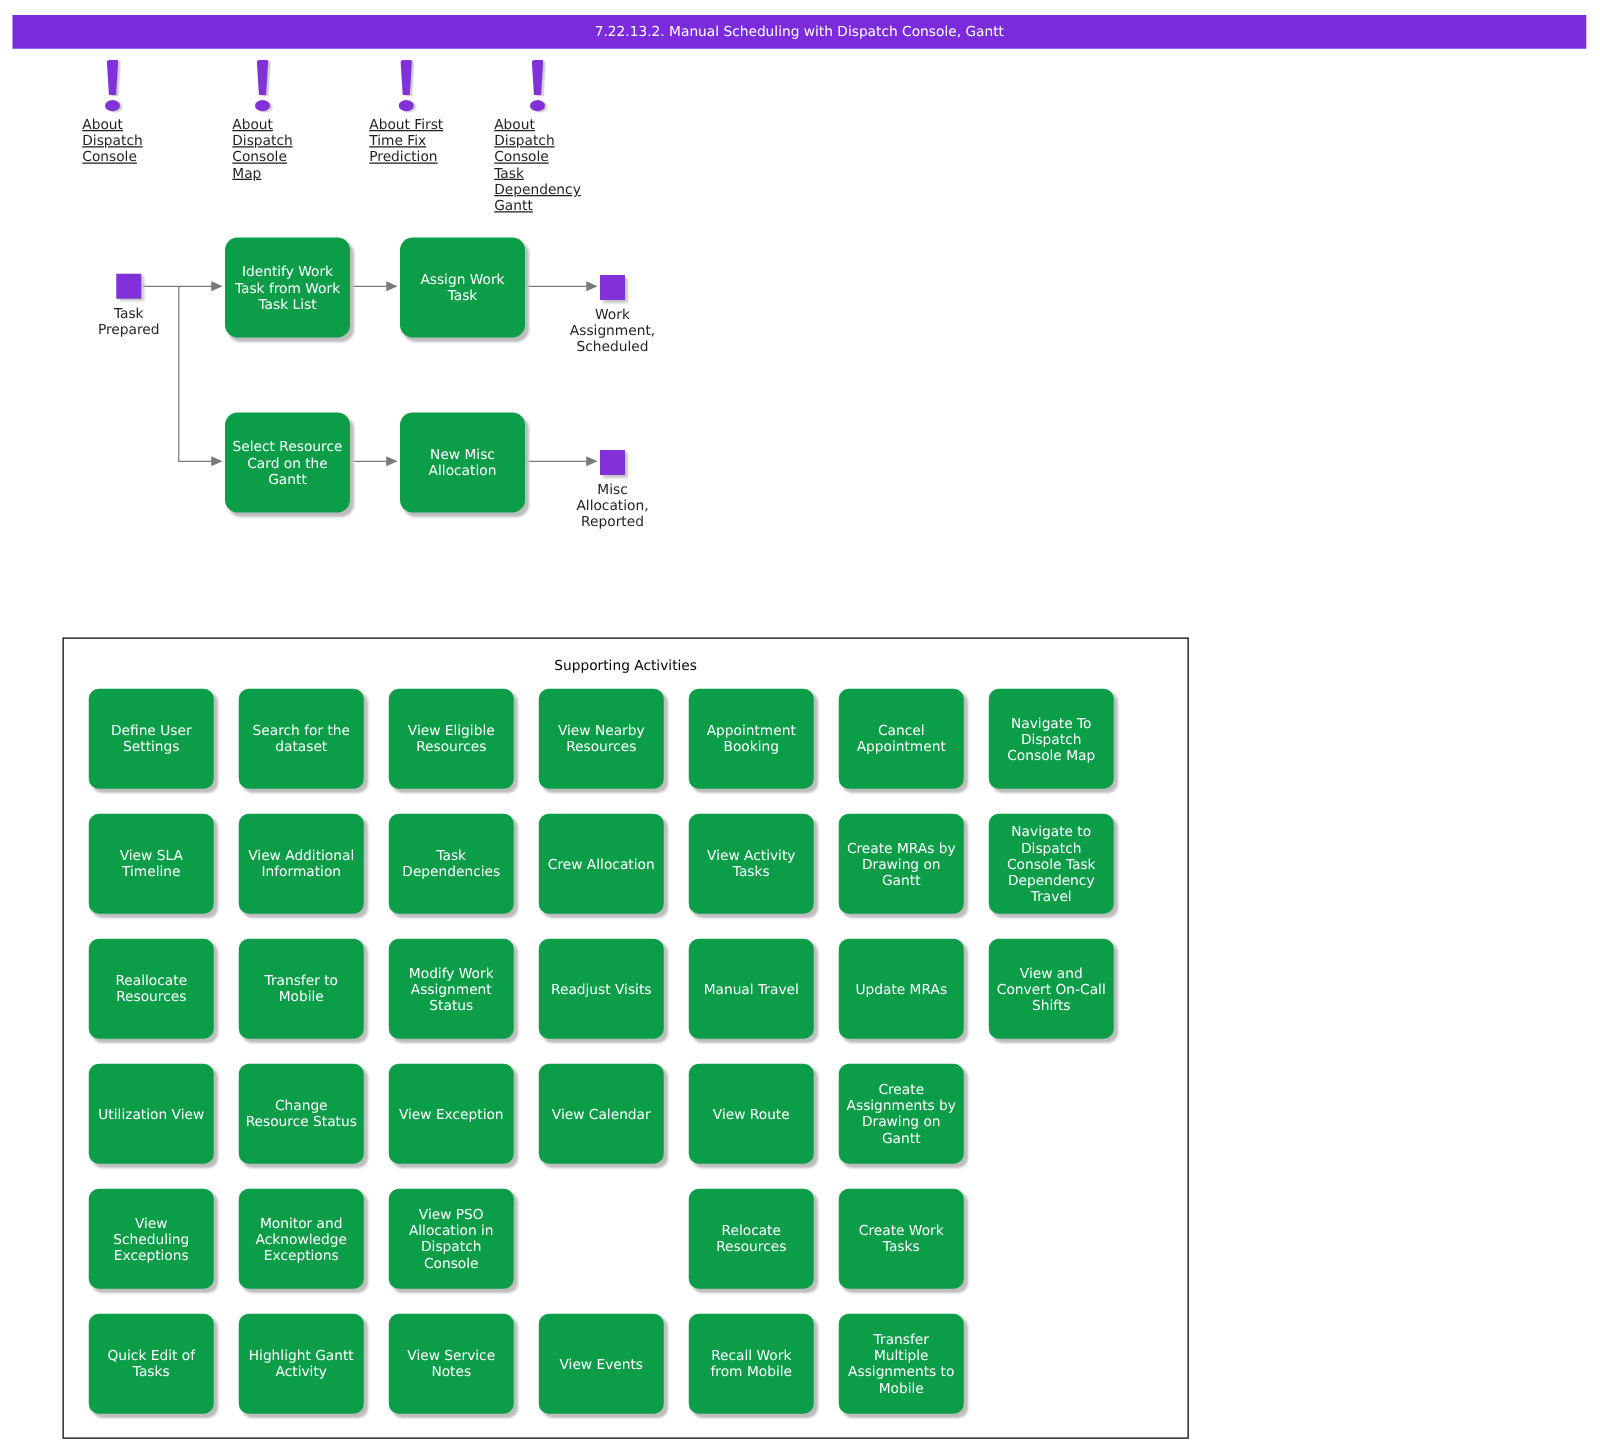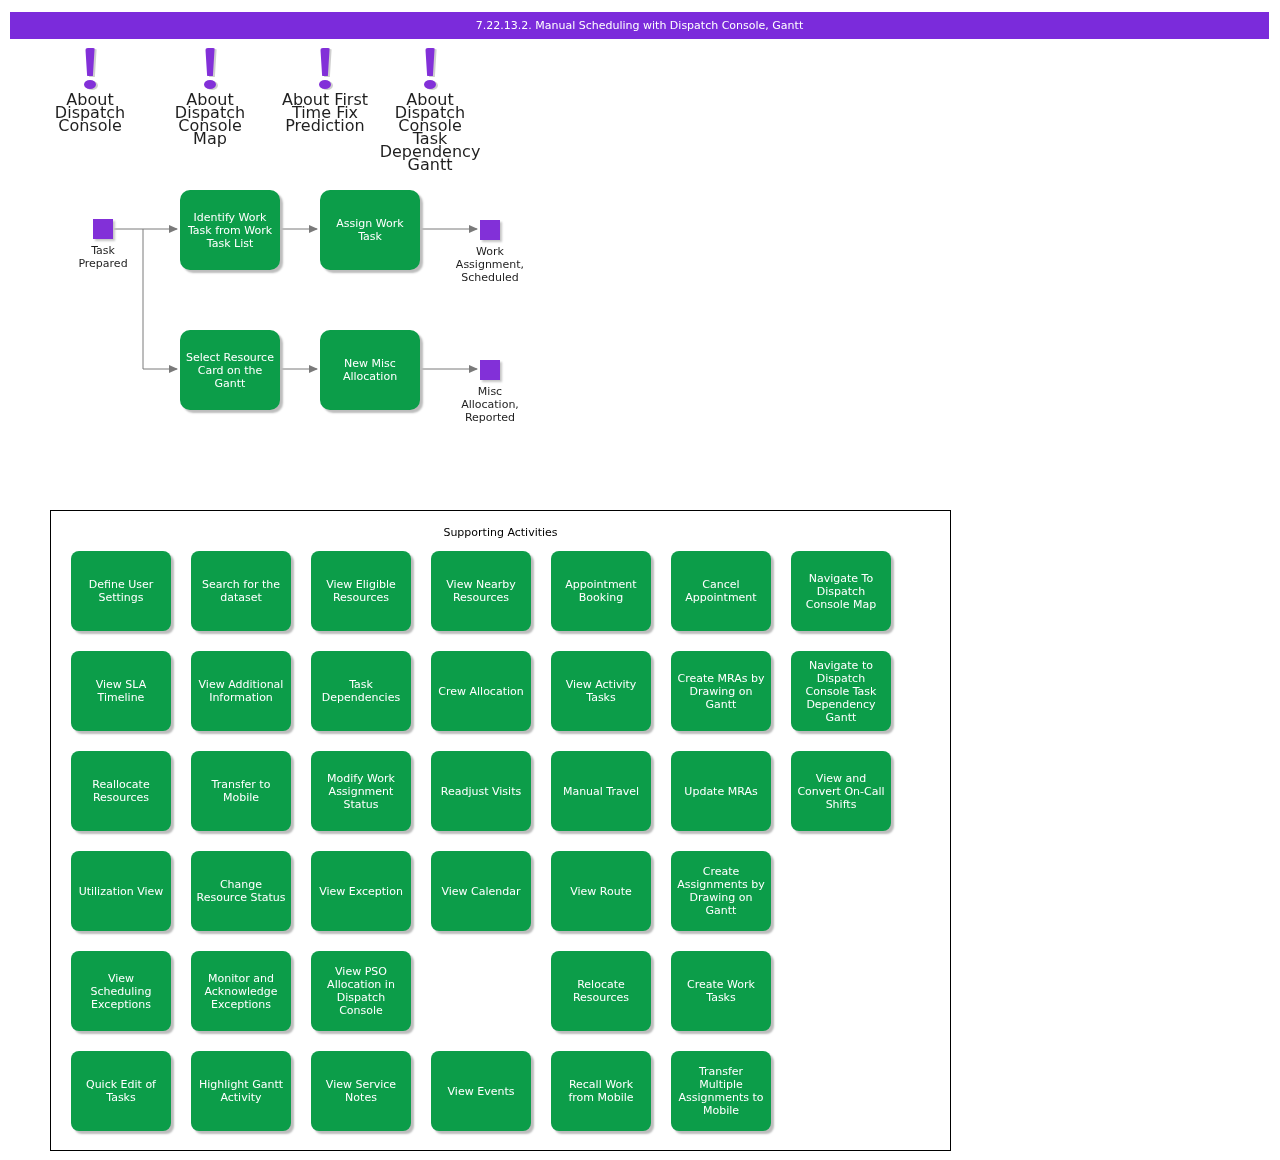--- a/index.html
+++ b/index.html
@@ -9,21 +9,21 @@
   }
   .titlebar{
     position:absolute;left:10px;top:12px;width:1259px;height:27px;
     background:var(--purple_header);display:flex;align-items:center;justify-content:center;
   }
   .titlebar span{color:#ffffff;font-size:11px;font-weight:normal;}
   .note{position:absolute;top:48px;width:112px;display:flex;flex-direction:column;align-items:center;cursor:pointer;}
   .excl{display:flex;flex-direction:column;align-items:center;filter:drop-shadow(2px 1px 0px #cfcfcf);}
   .excl .bar{width:11px;height:28px;background:var(--purple_event);clip-path:polygon(8% 0,92% 0,76% 100%,24% 100%);border-radius:3px;}
   .excl .dot{width:12px;height:9px;background:var(--purple_event);border-radius:50%;margin-top:4px;}
-  .nlabel{margin-top:4px;font-size:16px;line-height:13px;text-align:center;white-space:pre-line;}
+  .nlabel{margin-top:4px;font-size:11px;line-height:13px;white-space:pre-line;text-decoration:underline;}
   .connectors{position:absolute;left:0;top:0;pointer-events:none;}
   .esq{position:absolute;width:20px;height:20px;background:var(--purple_event);box-shadow:2px 2px 2px #c6c6c6;}
   .elabel{position:absolute;font-size:11px;line-height:13px;text-align:center;white-space:pre-line;}
   .task{
     position:absolute;width:100px;height:80px;background:var(--green_activity);
     border-radius:10px;box-shadow:3px 3px 2px #bdbdbd;color:#ffffff;
     font-size:11px;line-height:13px;display:flex;align-items:center;justify-content:center;
     text-align:center;padding:4px;box-sizing:border-box;cursor:pointer;
   }
   .panel{position:absolute;left:50px;top:510px;width:899px;height:639px;border:1px solid #000000;background:#ffffff;}
@@ -126,21 +126,21 @@
   <div class="sbox" style="left:500px;top:40px">Appointment Booking</div>
   <div class="sbox" style="left:620px;top:40px">Cancel Appointment</div>
   <div class="sbox" style="left:740px;top:40px">Navigate To Dispatch Console Map</div>
 
   <div class="sbox" style="left:20px;top:140px">View SLA Timeline</div>
   <div class="sbox" style="left:140px;top:140px">View Additional Information</div>
   <div class="sbox" style="left:260px;top:140px">Task Dependencies</div>
   <div class="sbox" style="left:380px;top:140px">Crew Allocation</div>
   <div class="sbox" style="left:500px;top:140px">View Activity Tasks</div>
   <div class="sbox" style="left:620px;top:140px">Create MRAs by Drawing on Gantt</div>
-  <div class="sbox" style="left:740px;top:140px">Navigate to Dispatch Console Task Dependency Gantt</div>
+  <div class="sbox" style="left:740px;top:140px">Navigate to Dispatch Console Task Dependency Travel</div>
 
   <div class="sbox" style="left:20px;top:240px">Reallocate Resources</div>
   <div class="sbox" style="left:140px;top:240px">Transfer to Mobile</div>
   <div class="sbox" style="left:260px;top:240px">Modify Work Assignment Status</div>
   <div class="sbox" style="left:380px;top:240px">Readjust Visits</div>
   <div class="sbox" style="left:500px;top:240px">Manual Travel</div>
   <div class="sbox" style="left:620px;top:240px">Update MRAs</div>
   <div class="sbox" style="left:740px;top:240px">View and Convert On-Call Shifts</div>
 
   <div class="sbox" style="left:20px;top:340px">Utilization View</div>

